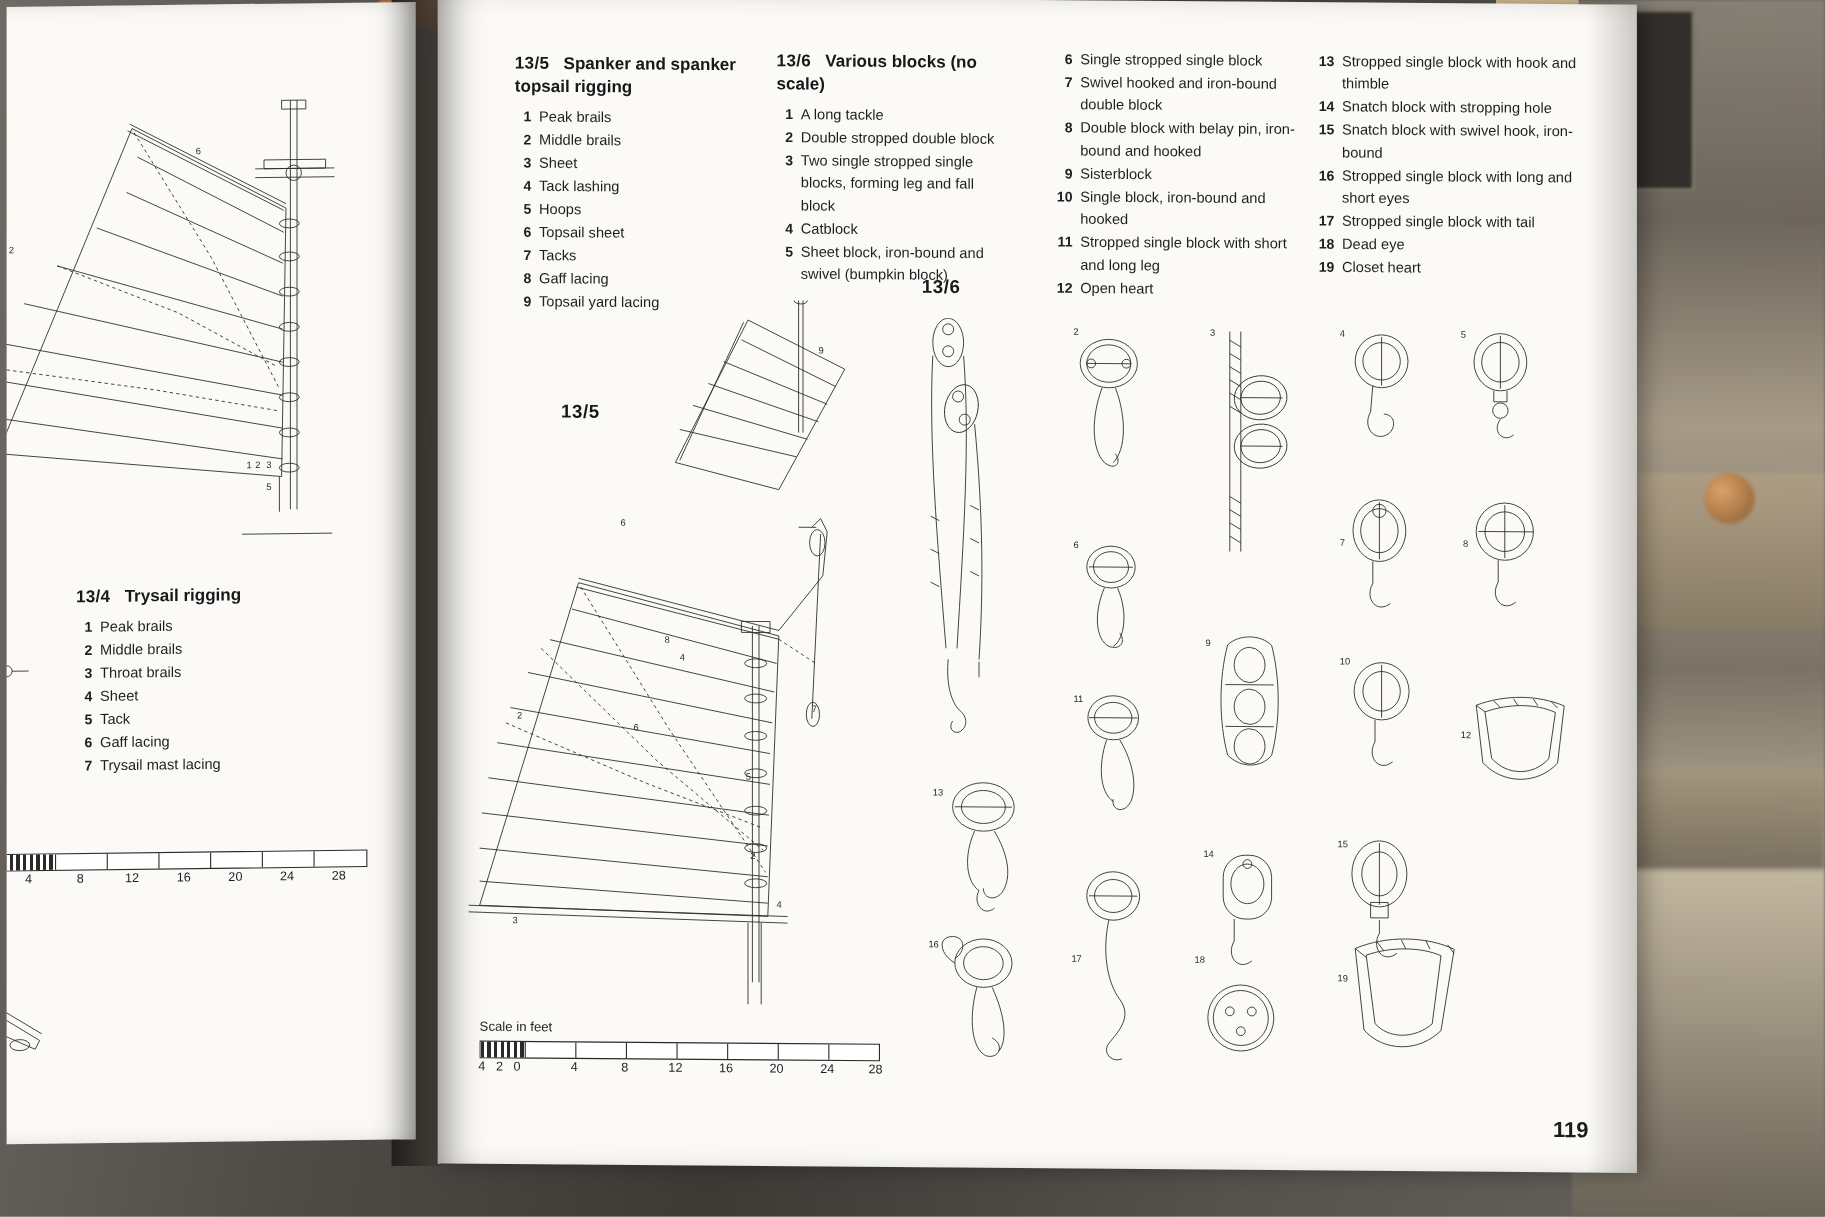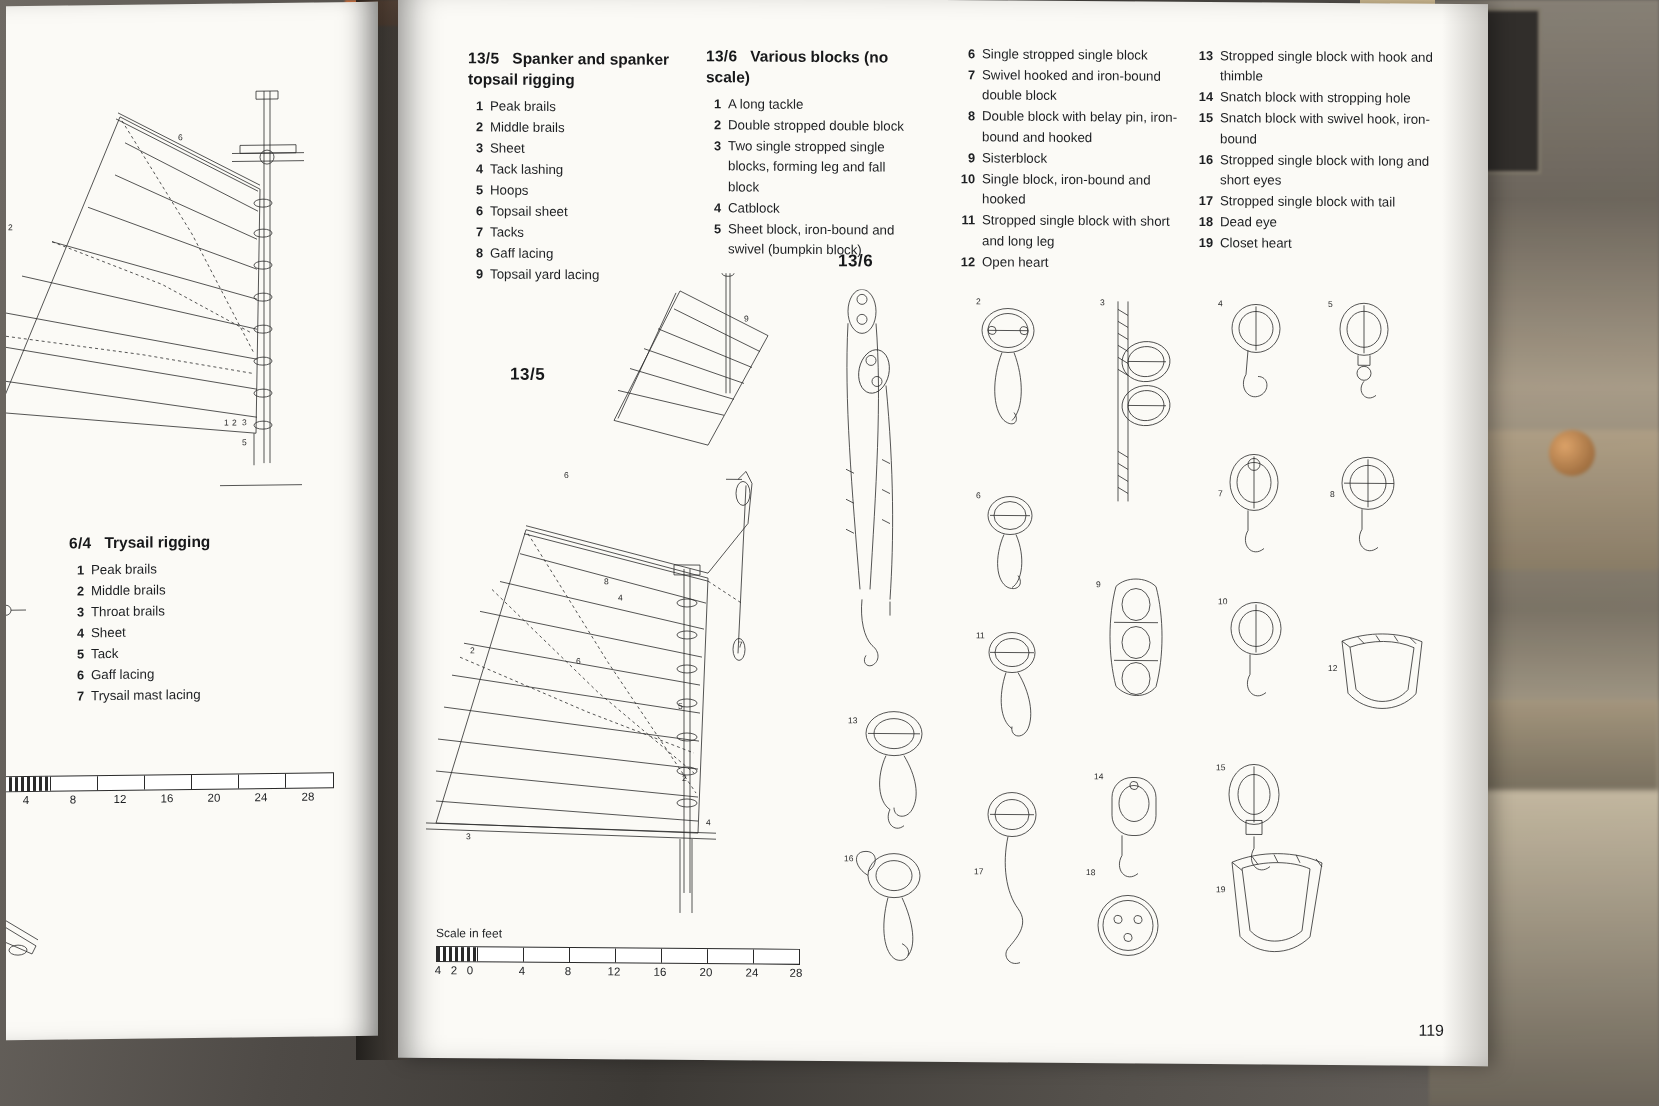--- a/index.html
+++ b/index.html
@@ -43,21 +43,21 @@
       background:linear-gradient(90deg,rgba(0,0,0,0) 0%,rgba(60,55,48,.25) 100%);}
 
   
   .hdr{font-size:15.5px;font-weight:bold;color:#17181a;line-height:1.35;}
   .hdr .num{letter-spacing:.3px;}
   ol.numlist{list-style:none;margin:6px 0 0 0;padding:0;font-size:13.3px;color:#1d1f22;line-height:1.54;}
   ol.numlist li{display:flex;gap:7px;align-items:flex-start;margin-bottom:.5px;}
   ol.numlist li .n{font-weight:bold;min-width:15px;text-align:right;flex:none;font-size:12.8px;}
   ol.numlist li .t{flex:1;}
   .figlabel{font-size:17px;font-weight:bold;color:#17181a;letter-spacing:.5px;}
-  .pageno{position:absolute;font-size:16px;font-weight:normal;color:#1b1c1e;}
+  .pageno{position:absolute;font-size:20px;font-weight:bold;color:#1b1c1e;}
   .scalecap{font-size:12px;color:#1d1f22;}
 
   
   .col{position:absolute;}
 
   
   .scalebar{position:relative;height:14px;border:1px solid #2a2a2a;background:#fff;}
   .scalebar .tick{position:absolute;top:0;bottom:0;width:1px;background:#2a2a2a;}
   .scalebar .fill{position:absolute;top:0;bottom:0;background:repeating-linear-gradient(90deg,#2a2a2a 0 3px,#fff 3px 6px);}
   .scalenums{position:relative;height:16px;font-size:11.5px;color:#1d1f22;}
@@ -131,21 +131,21 @@
     <text class="lbl" x="186" y="106">6</text>
     <text class="lbl" x="16" y="194">2</text>
     <text class="lbl" x="232" y="392">1</text>
     <text class="lbl" x="240" y="392">2</text>
     <text class="lbl" x="250" y="392">3</text>
     <text class="lbl" x="250" y="412">5</text>
   </svg>
 
   <div style="position:absolute;left:63px;top:528px;width:260px;">
     <div class="hdr">
-      <span class="num">6/4</span>
+      <span class="num">13/4</span>
       &nbsp;&nbsp;<span>Trysail rigging</span>
     </div>
     <ol class="numlist">
       <li>
           <span class="n">1</span>
           <span class="t">Peak brails</span>
         </li>
       <li>
           <span class="n">2</span>
           <span class="t">Middle brails</span>

